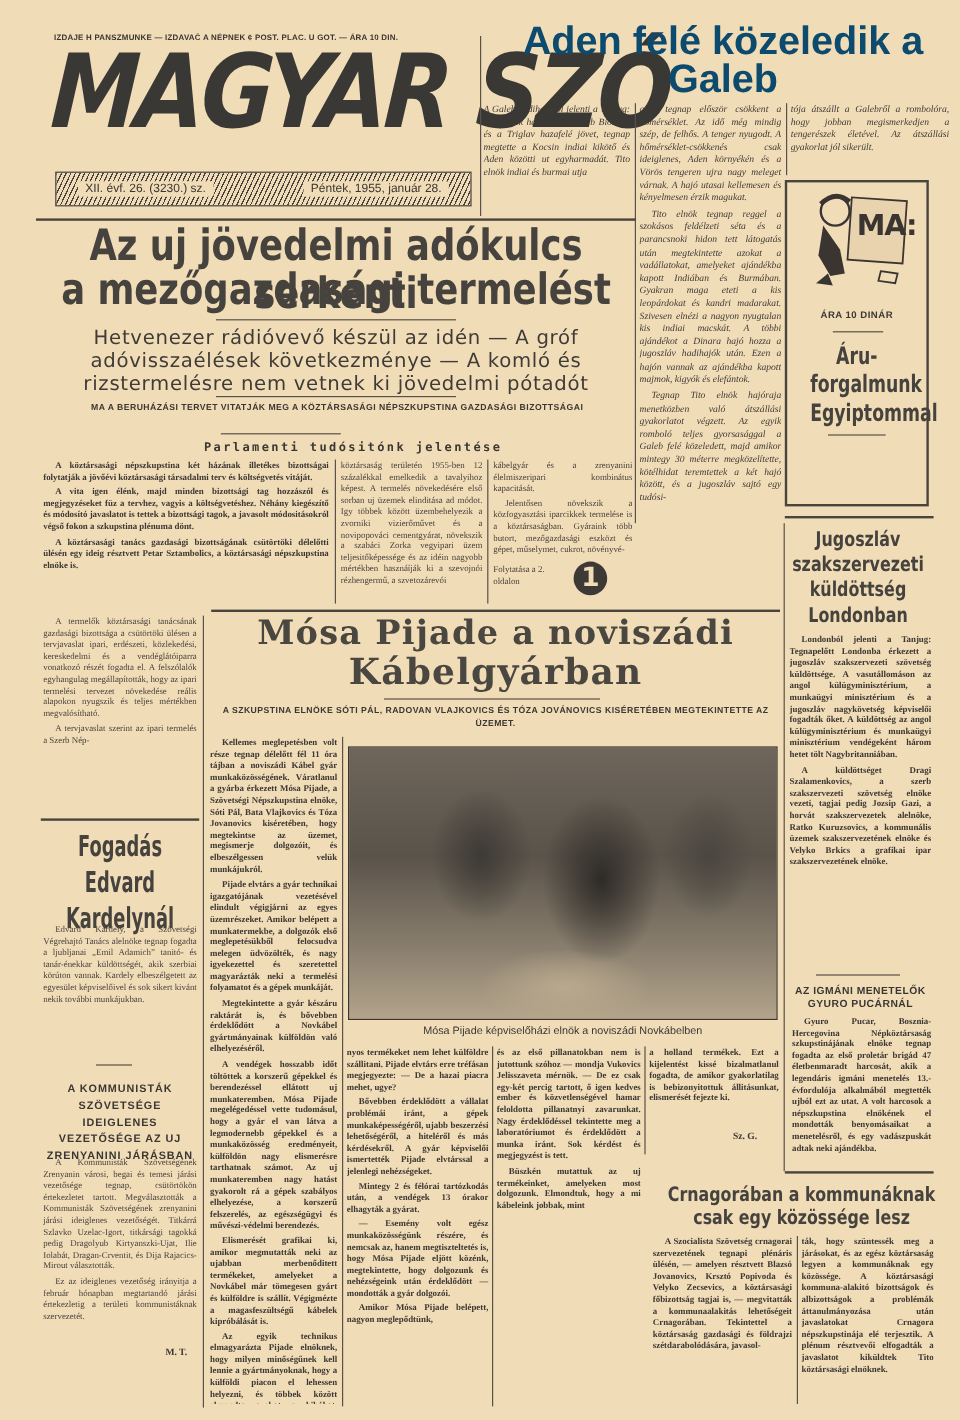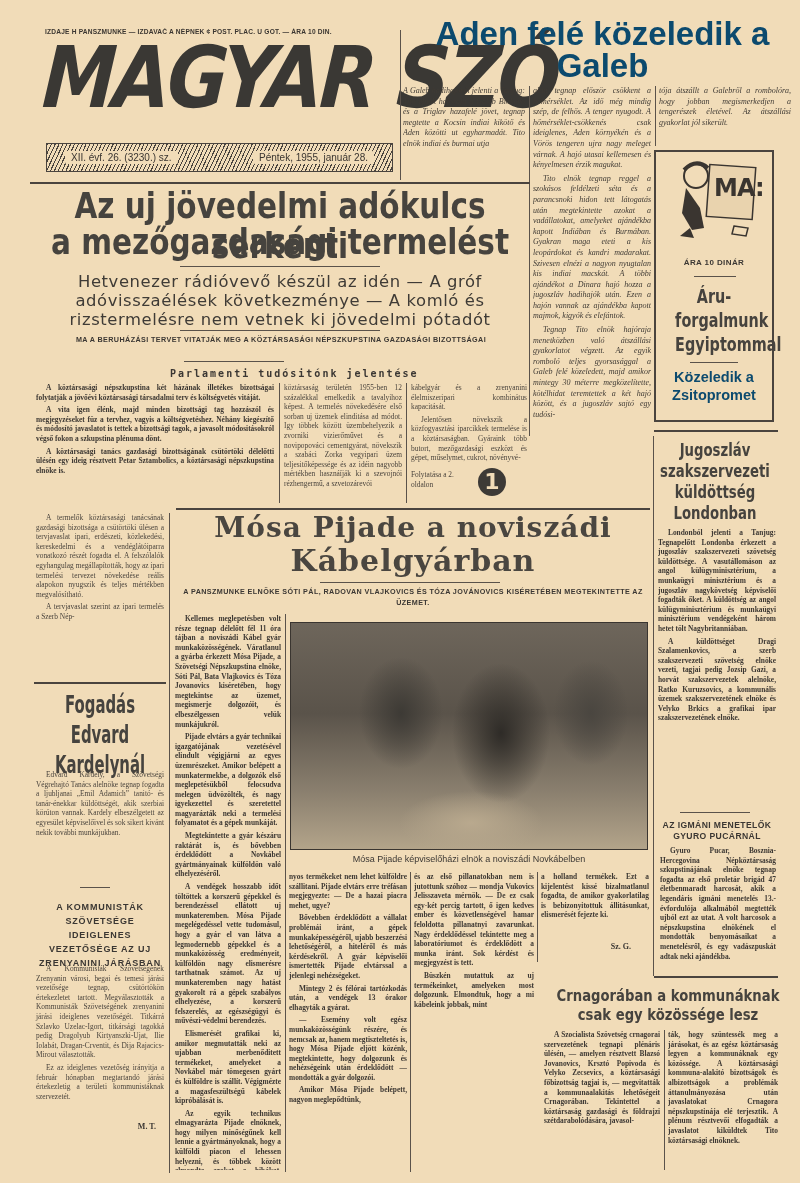--- a/index.html
+++ b/index.html
@@ -77,21 +77,20 @@
       <path d="M16 70 L6 78 L20 80 Z" fill="#3a3530"></path>
       <rect x="34" y="8" width="46" height="52" fill="#e9d3ae" stroke="#3a3530" stroke-width="1.5" transform="rotate(4 57 34)"></rect>
       <path d="M60 68 L74 70 L72 78 L58 76 Z" fill="#f1dcb8" stroke="#3a3530" stroke-width="1.5"></path>
     </svg>
     <div class="abs" style="left:40px; top:16px; font-family:'DejaVu Sans',sans-serif; font-weight:bold; font-size:24px; color:#3a3530; letter-spacing:-1px;">MA:</div>
   </div>
   <div class="abs caps" style="left:0; top:106px; width:116px; font-size:8px;">ÁRA 10 DINÁR</div>
   <div class="rule-h" style="left:38px; top:124px; width:42px;"></div>
   <div class="abs h-cond" style="left:4px; top:132px; width:108px; font-size:20px; line-height:24px; transform:scaleX(0.72);">Áru-forgalmunk Egyiptommal</div>
   <div class="rule-h" style="left:34px; top:210px; width:48px;"></div>
-  <div class="abs h-sans" style="left:2px; top:216px; width:112px; font-size:14.5px; line-height:18px;">Közeledik a Zsitopromet</div>
 </div>
 <div class="rule-hb" style="left:654px; top:430px; width:124px;"></div>
 
 <div class="rule-hb" style="left:30px; top:182px; width:500px;"></div>
 <div class="abs h-cond" style="left:-40px; top:186px; width:640px; font-size:36px; line-height:40px; transform:scaleX(0.82);">Az uj jövedelmi adókulcs serkenti</div>
 <div class="abs h-cond" style="left:-40px; top:222px; width:640px; font-size:36px; line-height:40px; transform:scaleX(0.82);">a mezőgazdasági termelést</div>
 <div class="rule-h" style="left:180px; top:266px; width:200px;"></div>
 <div class="abs deck" style="left:34px; top:272px; width:492px; font-size:16.4px; line-height:19px;">Hetvenezer rádióvevő készül az idén — A gróf adóvisszaélések következménye — A komló és rizstermelésre nem vetnek ki jövedelmi pótadót</div>
 <div class="rule-h" style="left:180px; top:330px; width:200px;"></div>
 <div class="abs caps" style="left:40px; top:334px; width:482px; line-height:11px;">MA A BERUHÁZÁSI TERVET VITATJÁK MEG A KÖZTÁRSASÁGI NÉPSZKUPSTINA GAZDASÁGI BIZOTTSÁGAI</div>
@@ -128,21 +127,21 @@
 <div class="abs txt" style="left:36px; top:964px; width:128px;">
   <p>A Kommunisták Szövetségének Zrenyanin városi, begai és temesi járási vezetősége tegnap, csütörtökön értekezletet tartott. Megválasztották a Kommunisták Szövetségének zrenyanini járási ideiglenes vezetőségét. Titkárrá Szlavko Uzelac-Igort, titkársági tagokká pedig Dragolyub Kirtyanszki-Ujat, Ilie Iolabát, Dragan-Crventit, és Dija Rajacics-Mirout választották.</p>
   <p>Ez az ideiglenes vezetőség irányitja a február hónapban megtartandó járási értekezletig a területi kommunistáknak szervezetét.</p>
 </div>
 <div class="abs sig" style="left:36px; top:1122px; width:120px;">M. T.</div>
 
 <div class="rule-hb" style="left:176px; top:508px; width:474px;"></div>
 <div class="abs h-serif" style="left:176px; top:512px; width:474px; font-size:28px; line-height:32px; letter-spacing:1px;">Mósa Pijade a noviszádi</div>
 <div class="abs h-serif" style="left:176px; top:544px; width:474px; font-size:30px; line-height:34px; letter-spacing:1px;">Kábelgyárban</div>
 <div class="rule-h" style="left:320px; top:582px; width:180px;"></div>
-<div class="abs caps" style="left:176px; top:586px; width:474px; line-height:11px;">A PANSZMUNKE ELNÖKE SÓTI PÁL, RADOVAN VLAJKOVICS ÉS TÓZA JOVÁNOVICS KISÉRETÉBEN MEGTEKINTETTE AZ ÜZEMET.</div>
+<div class="abs caps" style="left:176px; top:586px; width:474px; line-height:11px;">A SZKUPSTINA ELNÖKE SÓTI PÁL, RADOVAN VLAJKOVICS ÉS TÓZA JOVÁNOVICS KISÉRETÉBEN MEGTEKINTETTE AZ ÜZEMET.</div>
 
 <div class="abs txt bold" style="left:175px; top:614px; width:106px; height:556px; overflow:hidden;">
   <p>Kellemes meglepetésben volt része tegnap délelőtt fél 11 óra tájban a noviszádi Kábel gyár munkaközösségének. Váratlanul a gyárba érkezett Mósa Pijade, a Szövetségi Népszkupstina elnöke, Sóti Pál, Bata Vlajkovics és Tóza Jovanovics kiséretében, hogy megtekintse az üzemet, megismerje dolgozóit, és elbeszélgessen velük munkájukról.</p>
   <p>Pijade elvtárs a gyár technikai igazgatójának vezetésével elindult végigjárni az egyes üzemrészeket. Amikor belépett a munkatermekbe, a dolgozók első meglepetésükből felocsudva melegen üdvözölték, és nagy igyekezettel és szeretettel magyarázták neki a termelési folyamatot és a gépek munkáját.</p>
   <p>Megtekintette a gyár készáru raktárát is, és bővebben érdeklődött a Novkábel gyártmányainak külföldön való elhelyezéséről.</p>
   <p>A vendégek hosszabb időt töltöttek a korszerű gépekkel és berendezéssel ellátott uj munkateremben. Mósa Pijade megelégedéssel vette tudomásul, hogy a gyár el van látva a legmodernebb gépekkel és a munkaközösség eredményeit, külföldön nagy elismerésre tarthatnak számot. Az uj munkateremben nagy hatást gyakorolt rá a gépek szabályos elhelyezése, a korszerű felszerelés, az egészségügyi és művészi-védelmi berendezés.</p>
   <p>Elismerését grafikai ki, amikor megmutatták neki az ujabban merbenőditett termékeket, amelyeket a Novkábel már tömegesen gyárt és külföldre is szállít. Végigmézte a magasfeszültségű kábelek kipróbálását is.</p>
   <p>Az egyik technikus elmagyarázta Pijade elnöknek, hogy milyen minőségűnek kell lennie a gyártmányoknak, hogy a külföldi piacon el lehessen helyezni, és többek között elmondta azokat a hibákat, amelyek miatt bizo-</p>
 </div>
 <div class="rule-v" style="left:285px; top:614px; height:558px;"></div>

